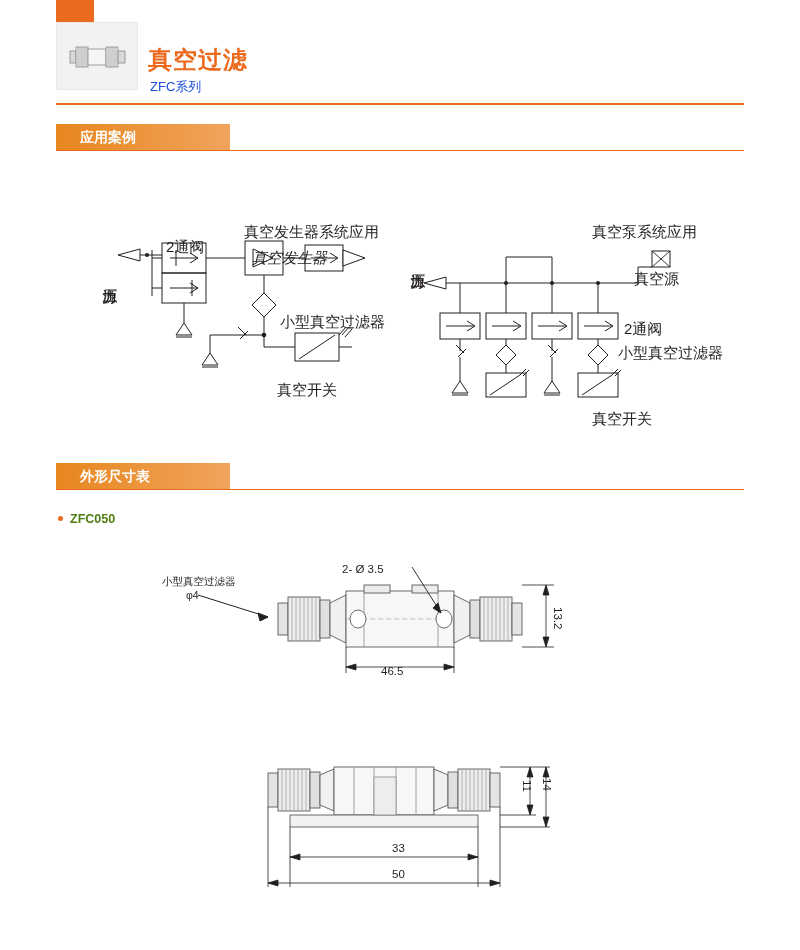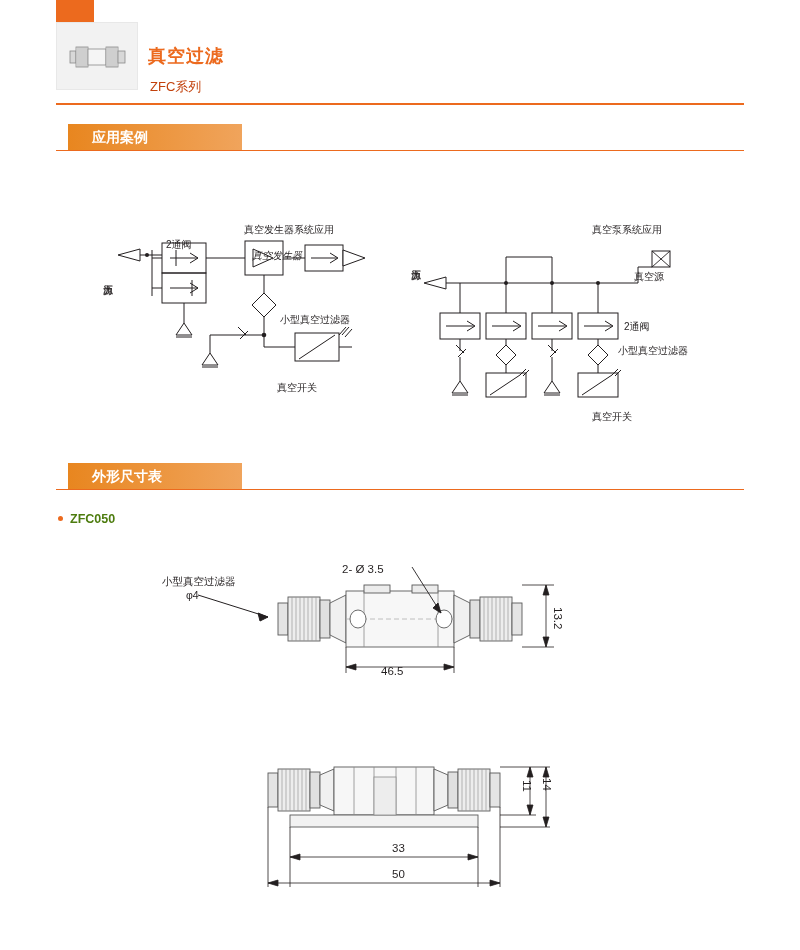--- a/index.html
+++ b/index.html
@@ -38,30 +38,30 @@
     box-sizing: border-box;
   }
   .thumb-art {
     position: absolute;
     left: 11px; top: 19px;
     width: 60px; height: 30px;
   }
   .header-title {
     position: absolute;
     left: 148px; top: 44px;
-    font-size: 18px;
+    font-size: 24px;
     font-weight: bold;
     color: #ec6a1e;
     letter-spacing: 1px;
   }
   .header-sub {
     position: absolute;
     left: 150px; top: 78px;
     font-size: 13px;
-    color: #c2410c;
+    color: #1d4ed8;
   }
   .header-rule {
     position: absolute;
     left: 56px; top: 103px;
     width: 688px; height: 2px;
     background: #ec6a1e;
   }
 
   
   .section-bar {
@@ -70,21 +70,20 @@
     width: 174px;
     height: 26px;
     background: #ec8a32;
     background: linear-gradient(to right, #e8861f 0%, #f0a45c 100%);
     color: #ffffff;
     font-size: 14px;
     font-weight: bold;
     line-height: 26px;
     padding-left: 24px;
     box-sizing: border-box;
-    margin-left: 12px;
   }
   .section-rule {
     position: absolute;
     left: 56px;
     width: 688px;
     height: 1px;
     background: #ec6a1e;
   }
   #bar-app      { top: 124px; }
   #rule-app     { top: 150px; }
@@ -105,21 +104,21 @@
     border-radius: 50%;
     background: #ec6a1e;
     vertical-align: middle;
     margin-right: 7px;
     margin-bottom: 2px;
   }
 
   
   .cn {
     position: absolute;
-    font-size: 10px;
+    font-size: 15px;
     color: #231f20;
     white-space: nowrap;
     font-family: "Liberation Sans", sans-serif;
   }
   .cn.vert {
     writing-mode: vertical-rl;
     white-space: normal;
     line-height: 1.05;
   }
   .dim {

